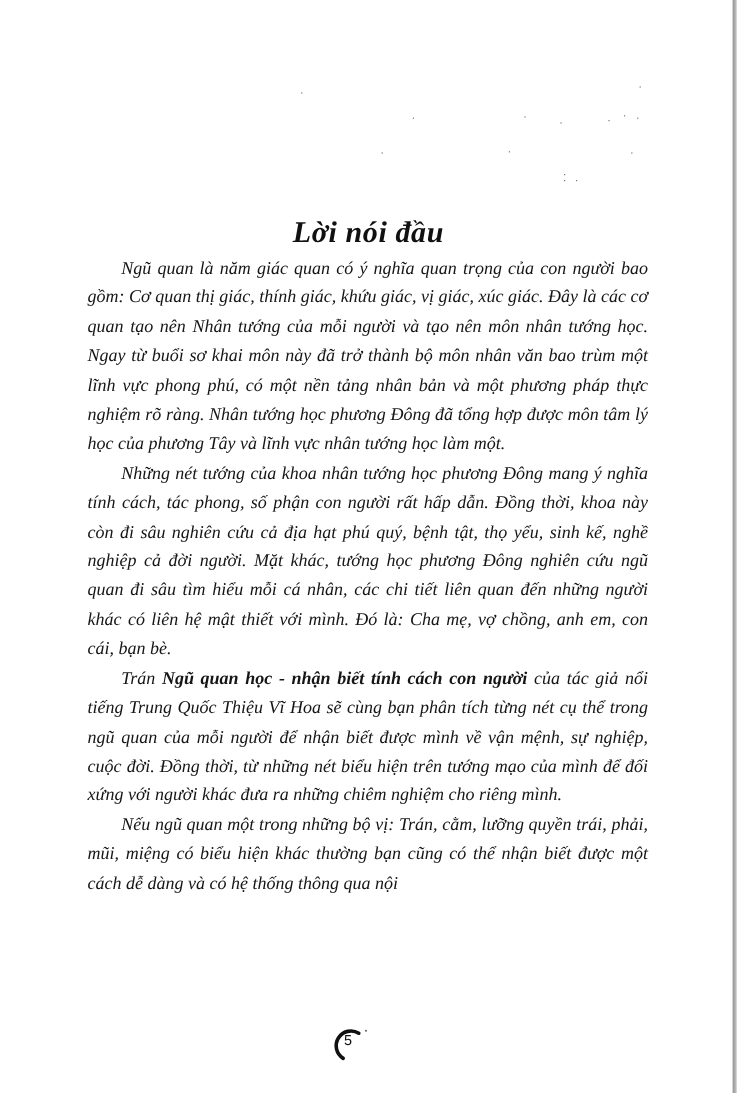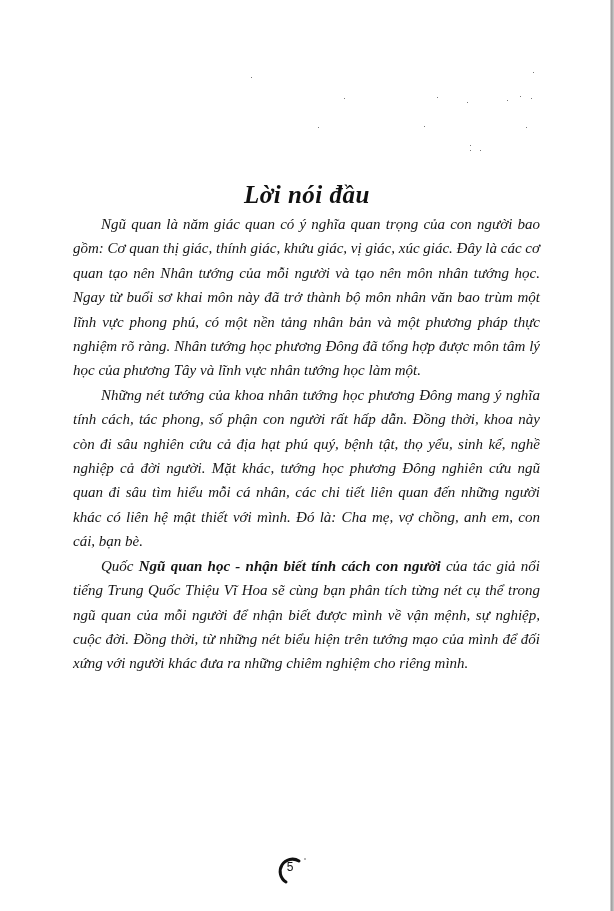--- a/index.html
+++ b/index.html
@@ -52,21 +52,22 @@
 <div class="speck" style="left:526px;top:127px"></div>
 <div class="speck" style="left:470px;top:145px"></div>
 <div class="speck" style="left:470px;top:150px"></div>
 <div class="speck" style="left:480px;top:150px"></div>
 
 <h1 class="title">Lời nói đầu</h1>
 
 <div class="body-text">
   <p>Ngũ quan là năm giác quan có ý nghĩa quan trọng của con người bao gồm: Cơ quan thị giác, thính giác, khứu giác, vị giác, xúc giác. Đây là các cơ quan tạo nên Nhân tướng của mỗi người và tạo nên môn nhân tướng học. Ngay từ buổi sơ khai môn này đã trở thành bộ môn nhân văn bao trùm một lĩnh vực phong phú, có một nền tảng nhân bản và một phương pháp thực nghiệm rõ ràng. Nhân tướng học phương Đông đã tổng hợp được môn tâm lý học của phương Tây và lĩnh vực nhân tướng học làm một.</p>
   <p>Những nét tướng của khoa nhân tướng học phương Đông mang ý nghĩa tính cách, tác phong, số phận con người rất hấp dẫn. Đồng thời, khoa này còn đi sâu nghiên cứu cả địa hạt phú quý, bệnh tật, thọ yểu, sinh kế, nghề nghiệp cả đời người. Mặt khác, tướng học phương Đông nghiên cứu ngũ quan đi sâu tìm hiểu mỗi cá nhân, các chi tiết liên quan đến những người khác có liên hệ mật thiết với mình. Đó là: Cha mẹ, vợ chồng, anh em, con cái, bạn bè.</p>
-  <p><span>Quốc </span><b>Ngũ quan học - nhận biết tính cách con người</b><span> của tác giả nổi tiếng Trung Quốc Thiệu Vĩ Hoa sẽ cùng bạn phân tích từng nét cụ thể trong ngũ quan của mỗi người để nhận biết được mình về vận mệnh, sự nghiệp, cuộc đời. Đồng thời, từ những nét biểu hiện trên tướng mạo của mình để đối xứng với người khác đưa ra những chiêm nghiệm cho riêng mình.</span></p>
+  <p><span>Trán </span><b>Ngũ quan học - nhận biết tính cách con người</b><span> của tác giả nổi tiếng Trung Quốc Thiệu Vĩ Hoa sẽ cùng bạn phân tích từng nét cụ thể trong ngũ quan của mỗi người để nhận biết được mình về vận mệnh, sự nghiệp, cuộc đời. Đồng thời, từ những nét biểu hiện trên tướng mạo của mình để đối xứng với người khác đưa ra những chiêm nghiệm cho riêng mình.</span></p>
+  <p>Nếu ngũ quan một trong những bộ vị: Trán, cằm, lưỡng quyền trái, phải, mũi, miệng có biểu hiện khác thường bạn cũng có thể nhận biết được một cách dễ dàng và có hệ thống thông qua nội</p>
 </div>
 
 <div class="page-num">
   <svg width="34" height="34" viewBox="0 0 34 34">
     <path d="M26 9 A12 12 0 1 0 13 30" fill="none" stroke="#111" stroke-width="3" stroke-linecap="round"></path>
     <circle cx="32" cy="7" r="0.8" fill="#555"></circle>
   </svg>
   <span>5</span>
 </div>
 

